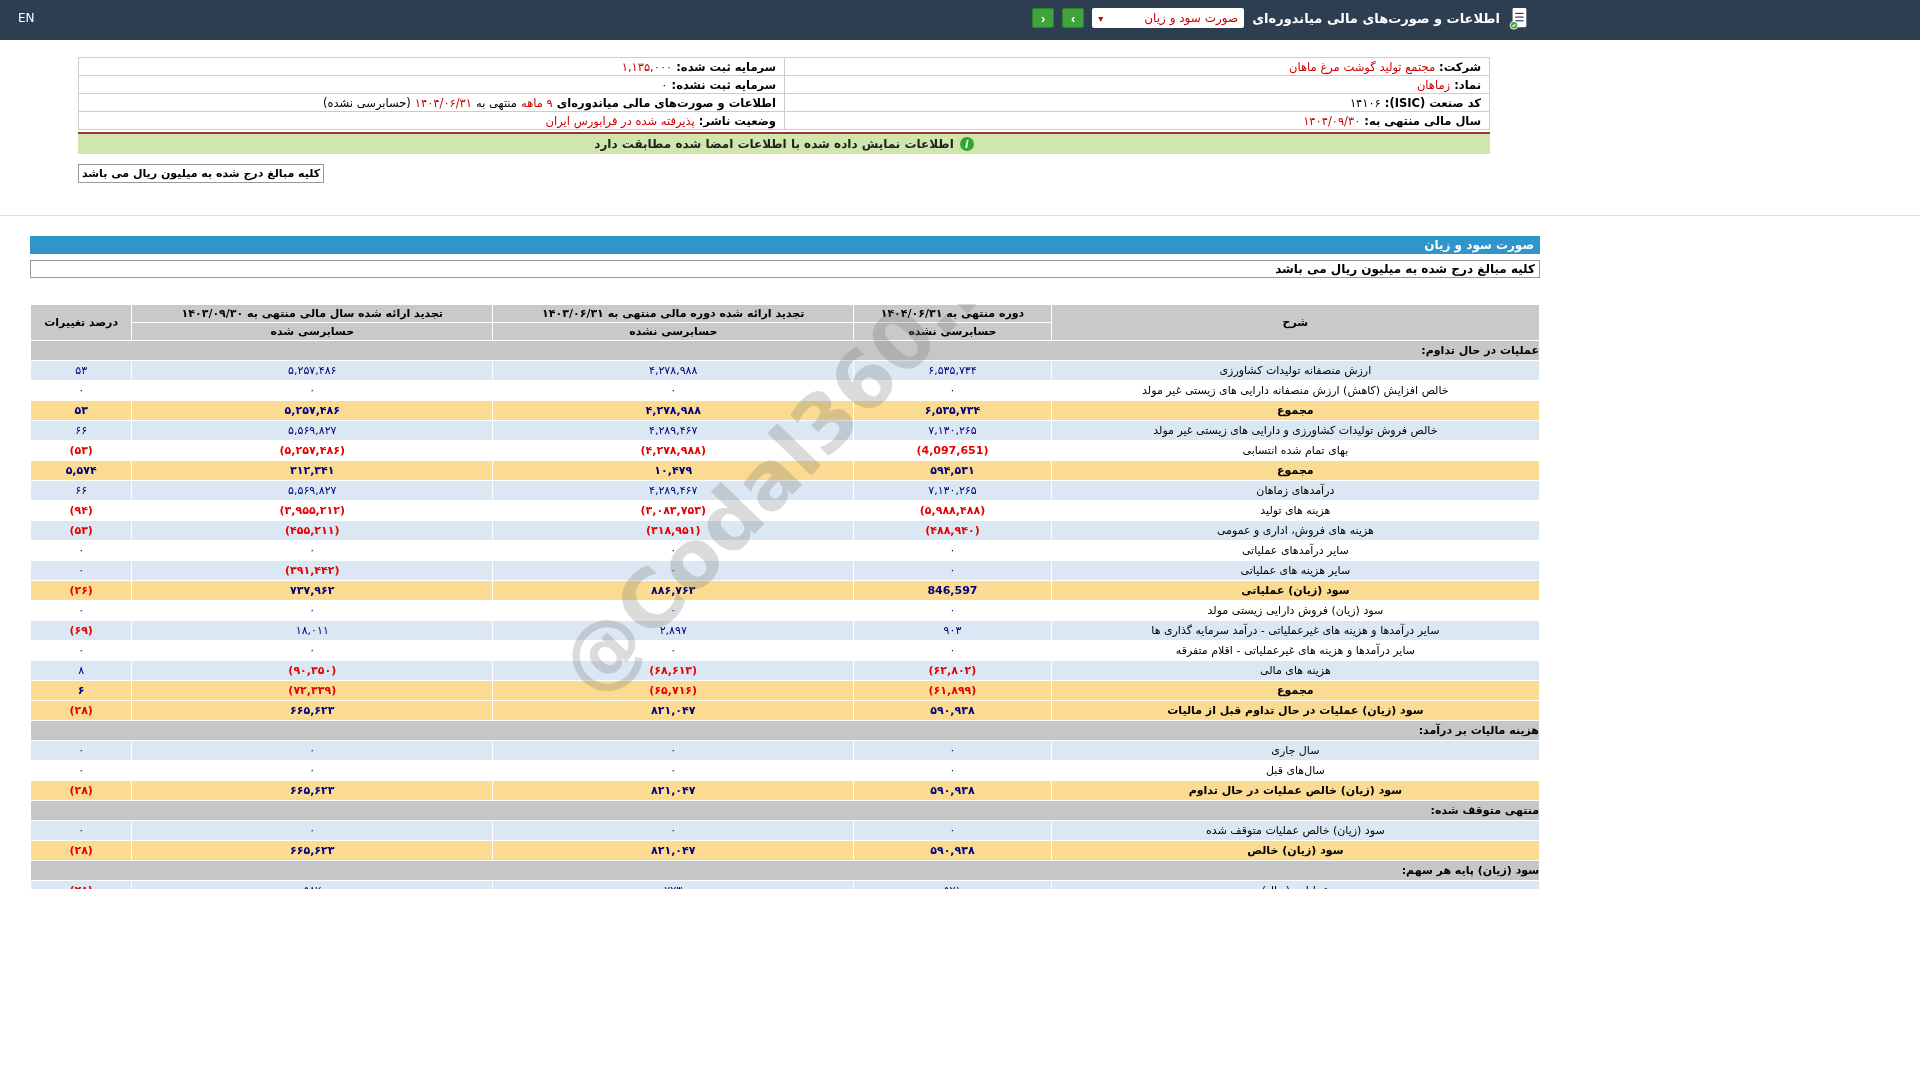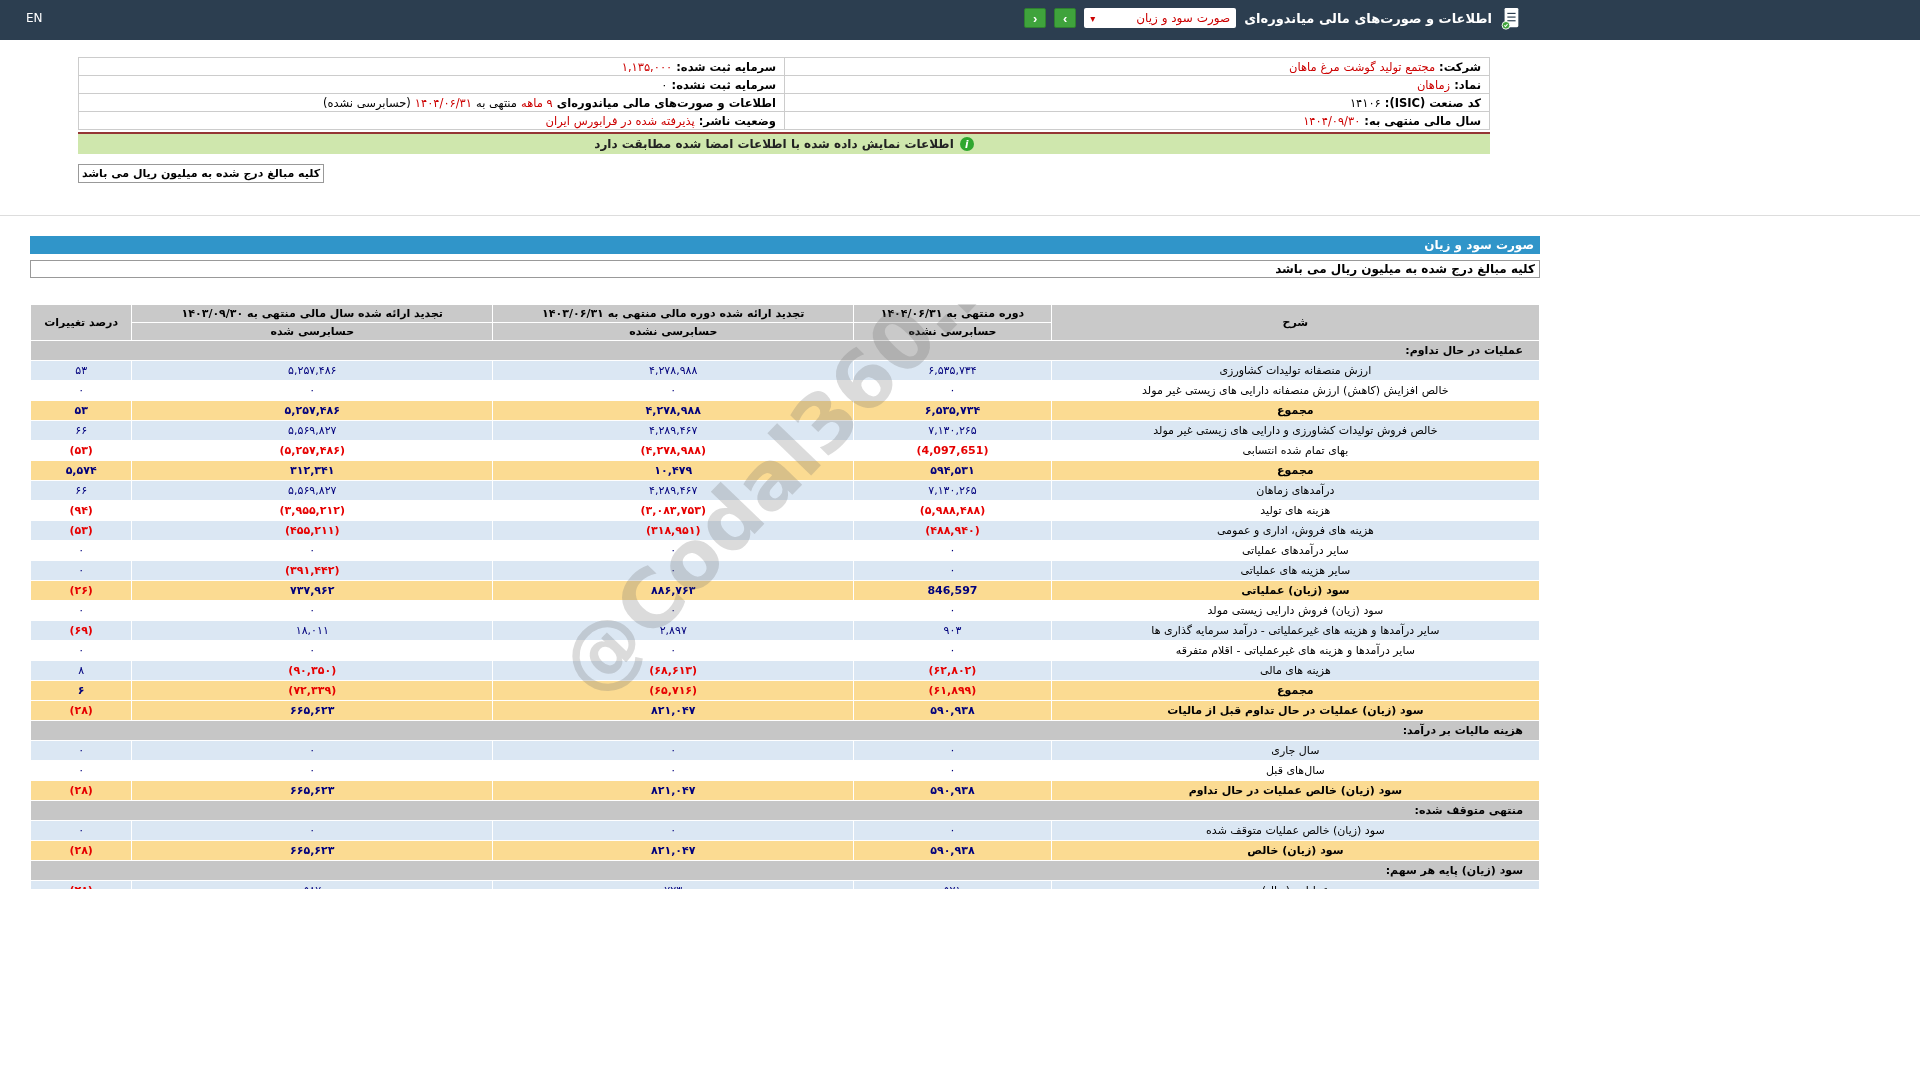--- a/index.html
+++ b/index.html
@@ -5,21 +5,21 @@
   * { box-sizing: border-box; }
   html,body { margin:0; padding:0; }
   body {
     width:1920px; height:1080px; background:#fff; overflow:hidden;
     font-family:"DejaVu Sans","Liberation Sans",sans-serif; color:#000;
   }
   
   .topbar { width:1920px; height:40px; background:#2c3e50; }
   .topbar-inner {
     width:1548px; height:36px; display:flex; align-items:center;
-    justify-content:space-between; padding:0 26px;
+    justify-content:space-between; padding:0 18px;
   }
   .en-link { color:#fff; font-size:12px; cursor:pointer; }
   .tb-cluster { display:flex; direction:rtl; align-items:center; gap:8px; }
   .tb-title { color:#fff; font-size:13px; font-weight:bold; white-space:nowrap; }
   .doc-icon { width:22px; height:24px; display:inline-block; }
   .report-select {
     background:#fff; border-radius:2px; height:20px; width:152px;
     display:flex; direction:rtl; align-items:center; justify-content:space-between;
     padding:0 6px; color:#cc0000; font-size:12px; cursor:pointer;
   }
@@ -73,21 +73,21 @@
   table.statement {
     width:1510px; border-collapse:separate; border-spacing:1px; direction:rtl;
     font-size:11px; table-layout:fixed; background:#fff;
   }
   table.statement th {
     background:#c9c9c9; font-weight:bold; height:17px; padding:0 4px;
     text-align:center; white-space:nowrap; overflow:hidden;
   }
   table.statement td { height:19px; padding:0 4px; text-align:center; white-space:nowrap; overflow:hidden; }
   td.desc { text-align:right; padding-right:6px; color:#000; }
-  tr.sec td { background:#c6c6c6; font-weight:bold; text-align:right; padding-right:16px; }
+  tr.sec td { background:#c6c6c6; font-weight:bold; text-align:right; padding-right:0; }
   tr.blue td { background:#dbe7f3; }
   tr.white td { background:#fff; }
   tr.total td { background:#fbdb92; font-weight:bold; }
   .num { direction:ltr; }
   .val { color:#00007d; }
   .neg { color:#e60000;font-weight:bold; }
   .watermark {
     position:absolute; left:545px; top:330px; transform:rotate(-46deg);
     transform-origin:0 50%; font-size:80px; font-weight:bold;
     color:rgba(110,110,110,0.25); pointer-events:none; white-space:nowrap; z-index:5;

